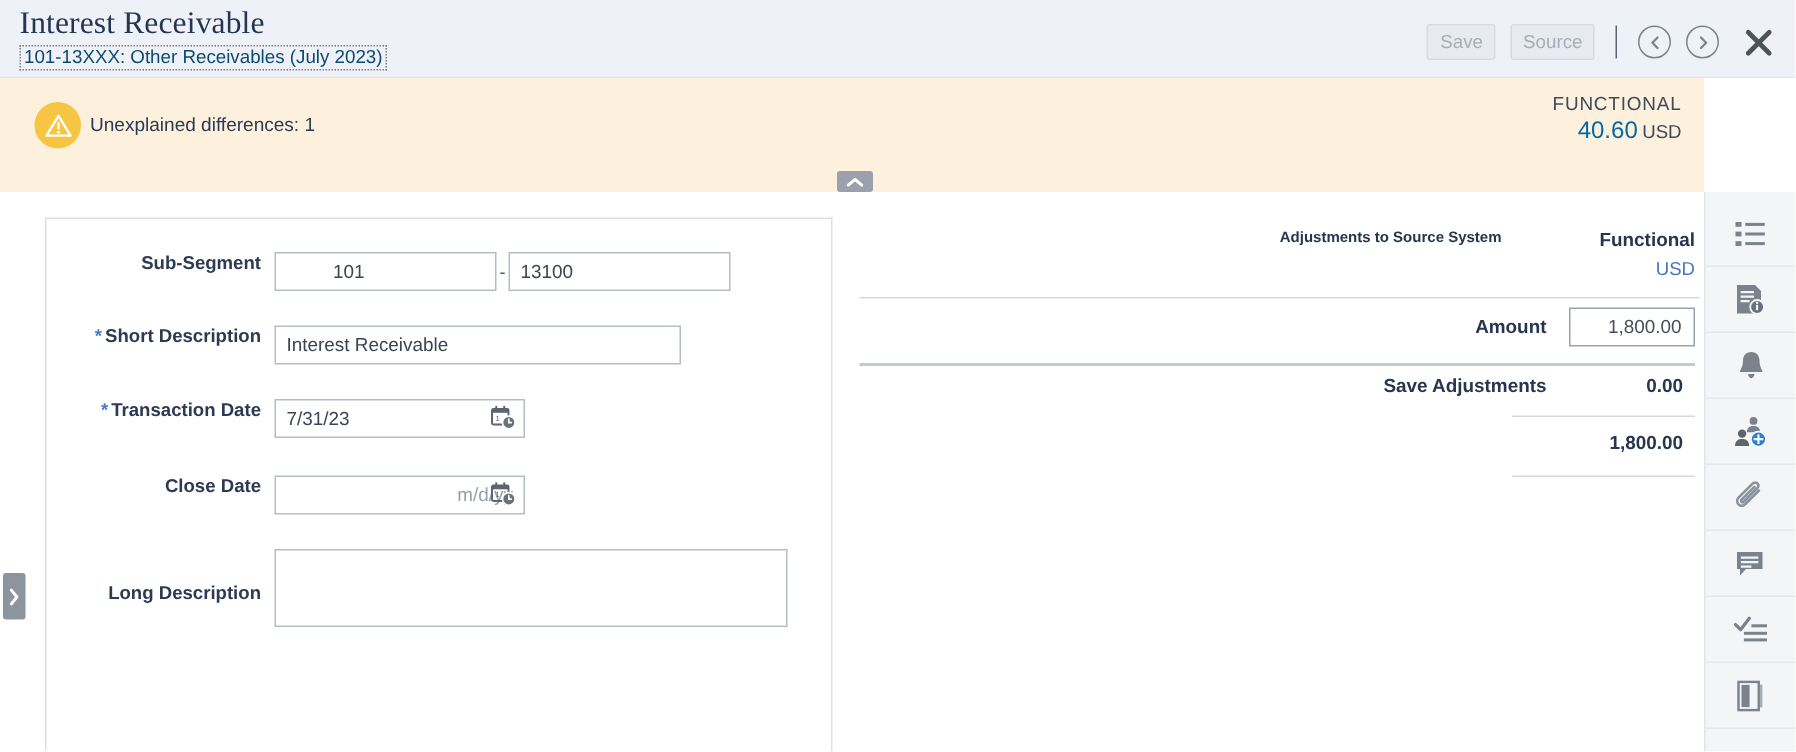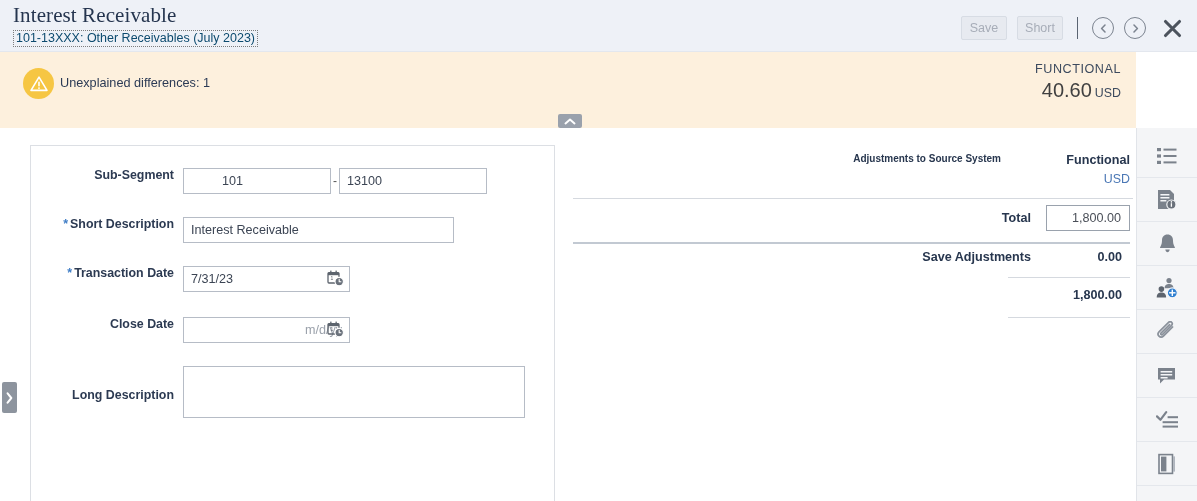--- a/index.html
+++ b/index.html
@@ -66,21 +66,21 @@
     position: absolute; left: 60px; top: 76px;
     font-size: 12.7px; color: #2b3a55;
   }
   .func-block {
     position: absolute; right: 76px; top: 62px; text-align: right;
   }
   .func-label {
     font-size: 12.6px; color: #3c4a5e; letter-spacing: .55px;
   }
   .func-amt { margin-top: 3px; white-space: nowrap; }
-  .func-amt .num { font-size: 20px; color: #404040; }
+  .func-amt .num { font-size: 16px; color: #0369a1; }
   .func-amt .cur { font-size: 12.4px; color: #3c4a5e; margin-left: 3px; }
 
   
   .collapse-handle {
     position: absolute; left: 558px; top: 114px;
     width: 24px; height: 14px;
     background: #9aa1ac; border-radius: 2px;
     display: flex; align-items: center; justify-content: center;
     cursor: pointer; z-index: 6;
   }
@@ -172,21 +172,21 @@
 <body>
 
 <div class="app">
 
   <div class="header">
     <div class="title">Interest Receivable</div>
     <div class="breadcrumb">101-13XXX: Other Receivables (July 2023)</div>
 
     <div class="hdr-actions">
       <div class="btn">Save</div>
-      <div class="btn">Short</div>
+      <div class="btn">Source</div>
       <div class="sep"></div>
       <div class="circ-btn">
         <svg width="9" height="9" viewBox="0 0 9 9">
           <path d="M6 1 L2.6 4.5 L6 8" fill="none" stroke="#7b838f" stroke-width="1.5" stroke-linecap="round" stroke-linejoin="round"></path>
         </svg>
       </div>
       <div class="circ-btn">
         <svg width="9" height="9" viewBox="0 0 9 9">
           <path d="M3 1 L6.4 4.5 L3 8" fill="none" stroke="#7b838f" stroke-width="1.5" stroke-linecap="round" stroke-linejoin="round"></path>
         </svg>
@@ -290,21 +290,21 @@
     <div class="adj">
       <div class="adj-hdr">
         <div class="adj-title">Adjustments to Source System</div>
         <div class="adj-func">Functional</div>
         <div class="adj-cur">USD</div>
       </div>
 
       <div class="hr-full" style="top:53px;"></div>
 
       <div class="adj-row" style="top:60px; right:3px;">
-        <div class="adj-lbl" style="width:310px; margin-right:15px;">Total</div>
+        <div class="adj-lbl" style="width:310px; margin-right:15px;">Amount</div>
         <input class="amt-input" value="1,800.00" style="">
       </div>
       <div class="hr-thick" style="top:97px; left:0; right:3px;"></div>
 
       <div class="adj-row" style="top:105px; right:3px;">
         <div class="adj-lbl" style="width:310px; margin-right:15px;">Save Adjustments</div>
         <div class="adj-val" style="width:84px; padding-right:8px;">0.00</div>
       </div>
       <div class="hr-short" style="top:132px; right:3px; width:122px;"></div>
 

